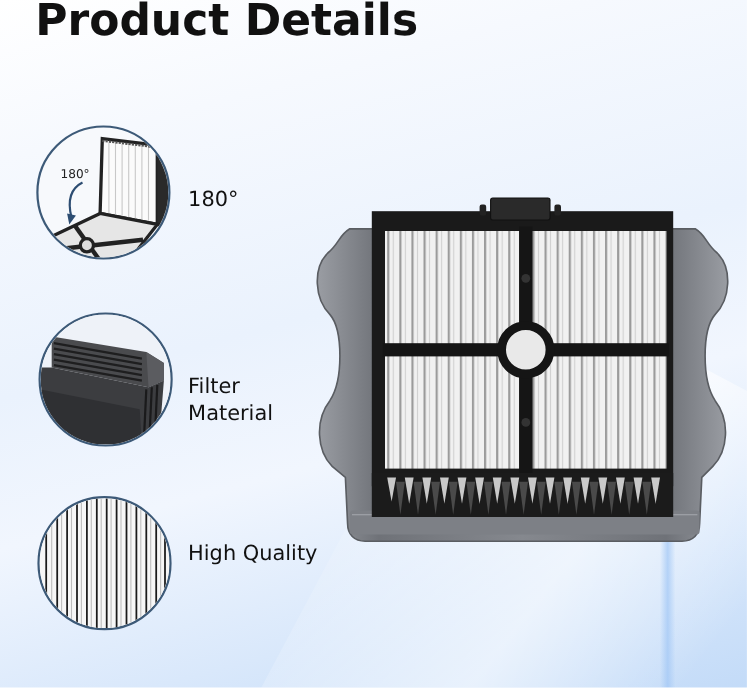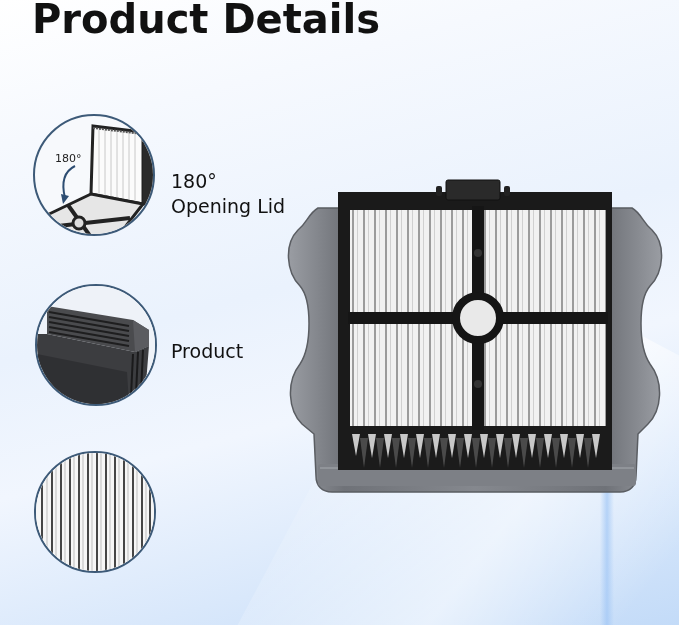--- a/index.html
+++ b/index.html
@@ -62,21 +62,20 @@
     <line x1="5" y1="112" x2="95" y2="102" stroke="#222" stroke-width="4"></line>
     <circle cx="44" cy="107" r="6" fill="#ddd" stroke="#222" stroke-width="3"></circle>
 
     <path d="M40,50 Q24,58 30,82" fill="none" stroke="#2d4d72" stroke-width="2"></path>
     <polygon points="26,78 34,80 28,88" fill="#2d4d72"></polygon>
   </svg>
   <span style="position:absolute; left:20px; top:36px; font-size:11px; color:#222;">180°</span>
 </div>
 <div class="feature-label" style="left:171px; top:169px;">
   <span>180°</span>
-  <span>Opening Lid</span>
 </div>
 
 <div class="feature-circle" style="left:35px; top:284px;">
   <svg width="118" height="118" viewBox="0 0 118 118">
     <rect width="118" height="118" fill="#eef2f8"></rect>
 
     <polygon points="10,20 96,34 112,44 112,60 98,66 10,48" fill="#4a4b4e"></polygon>
 
     <g stroke="#1e1e1f" stroke-width="2">
       <line x1="12" y1="26" x2="92" y2="40"></line>
@@ -90,21 +89,22 @@
     <polygon points="0,68 90,86 92,118 0,118" fill="#2f3033"></polygon>
     <g stroke="#1a1a1b" stroke-width="2">
       <line x1="96" y1="68" x2="94" y2="110"></line>
         <line x1="101" y1="66" x2="99" y2="108"></line>
       <line x1="106" y1="64" x2="104" y2="106"></line>
     </g>
     <polygon points="96,34 112,44 112,60 98,66" fill="#5b5c60"></polygon>
   </svg>
 </div>
 <div class="feature-label" style="left:171px; top:339px;">
-  <span>Product</span>
+  <span>Filter</span>
+  <span>Material</span>
 </div>
 
 <div class="feature-circle" style="left:34px; top:451px;">
   <svg width="118" height="118" viewBox="0 0 118 118">
     <rect width="118" height="118" fill="#f6f6f6"></rect>
     <g stroke="#1a1a1a" stroke-width="1.6">
       <line x1="6" y1="0" x2="6" y2="118"></line>
         <line x1="16" y1="0" x2="16" y2="118"></line>
       <line x1="25" y1="0" x2="25" y2="118"></line>
         <line x1="34" y1="0" x2="34" y2="118"></line>
@@ -128,20 +128,21 @@
       <line x1="65" y1="0" x2="65" y2="118"></line>
         <line x1="74" y1="0" x2="74" y2="118"></line>
       <line x1="83" y1="0" x2="83" y2="118"></line>
         <line x1="92" y1="0" x2="92" y2="118"></line>
       <line x1="101" y1="0" x2="101" y2="118"></line>
         <line x1="110" y1="0" x2="110" y2="118"></line>
     </g>
   </svg>
 </div>
 <div class="feature-label" style="left:171px; top:491px;">
+  <span>High Quality</span>
 </div>
 
 <div class="product">
   <svg width="378" height="322" viewBox="0 0 378 322">
     <defs>
       <linearGradient id="gray" x1="0" y1="0" x2="1" y2="0">
         <stop offset="0" stop-color="#9a9da3"></stop>
         <stop offset="0.15" stop-color="#6f7278"></stop>
         <stop offset="0.5" stop-color="#85888e"></stop>
         <stop offset="0.85" stop-color="#6f7278"></stop>

